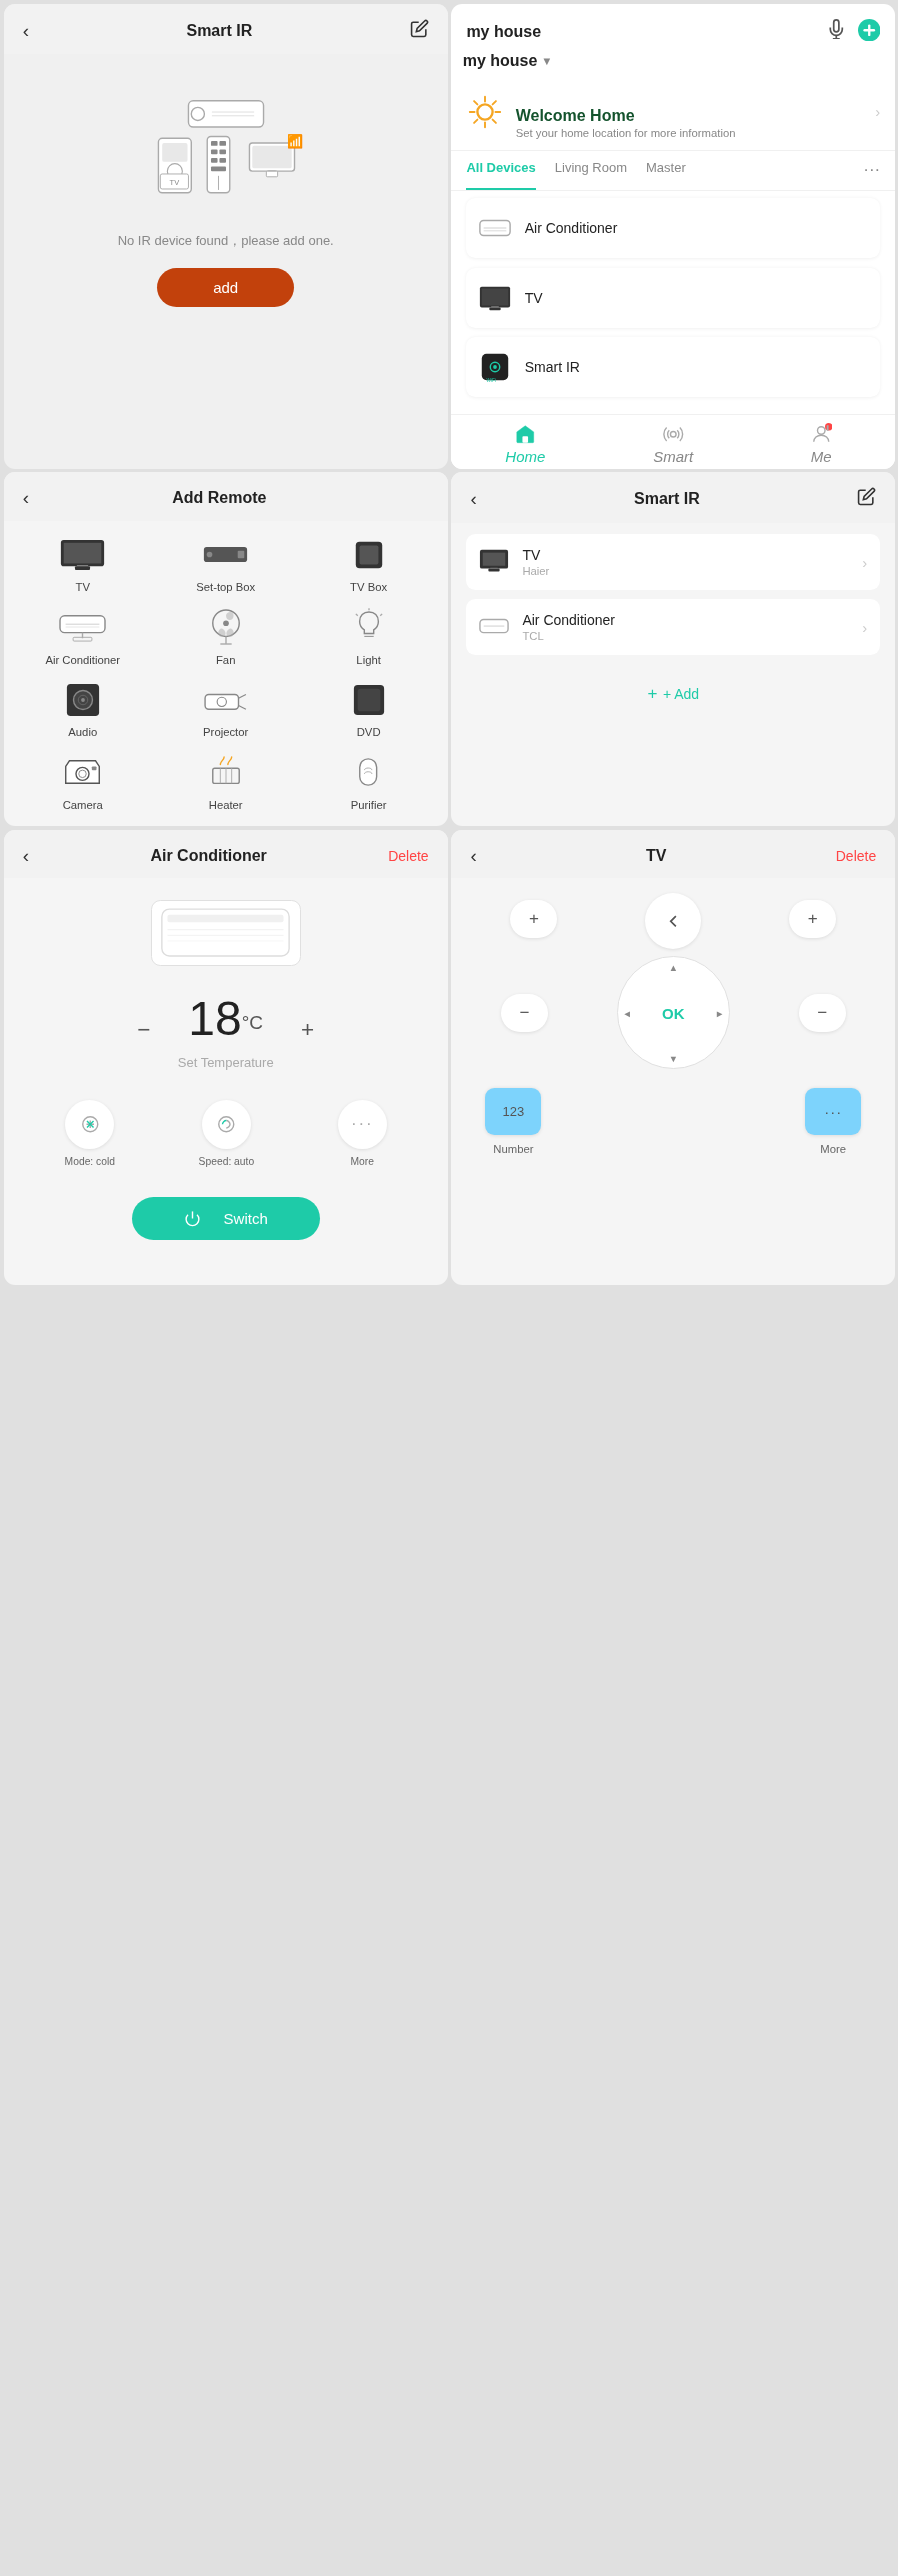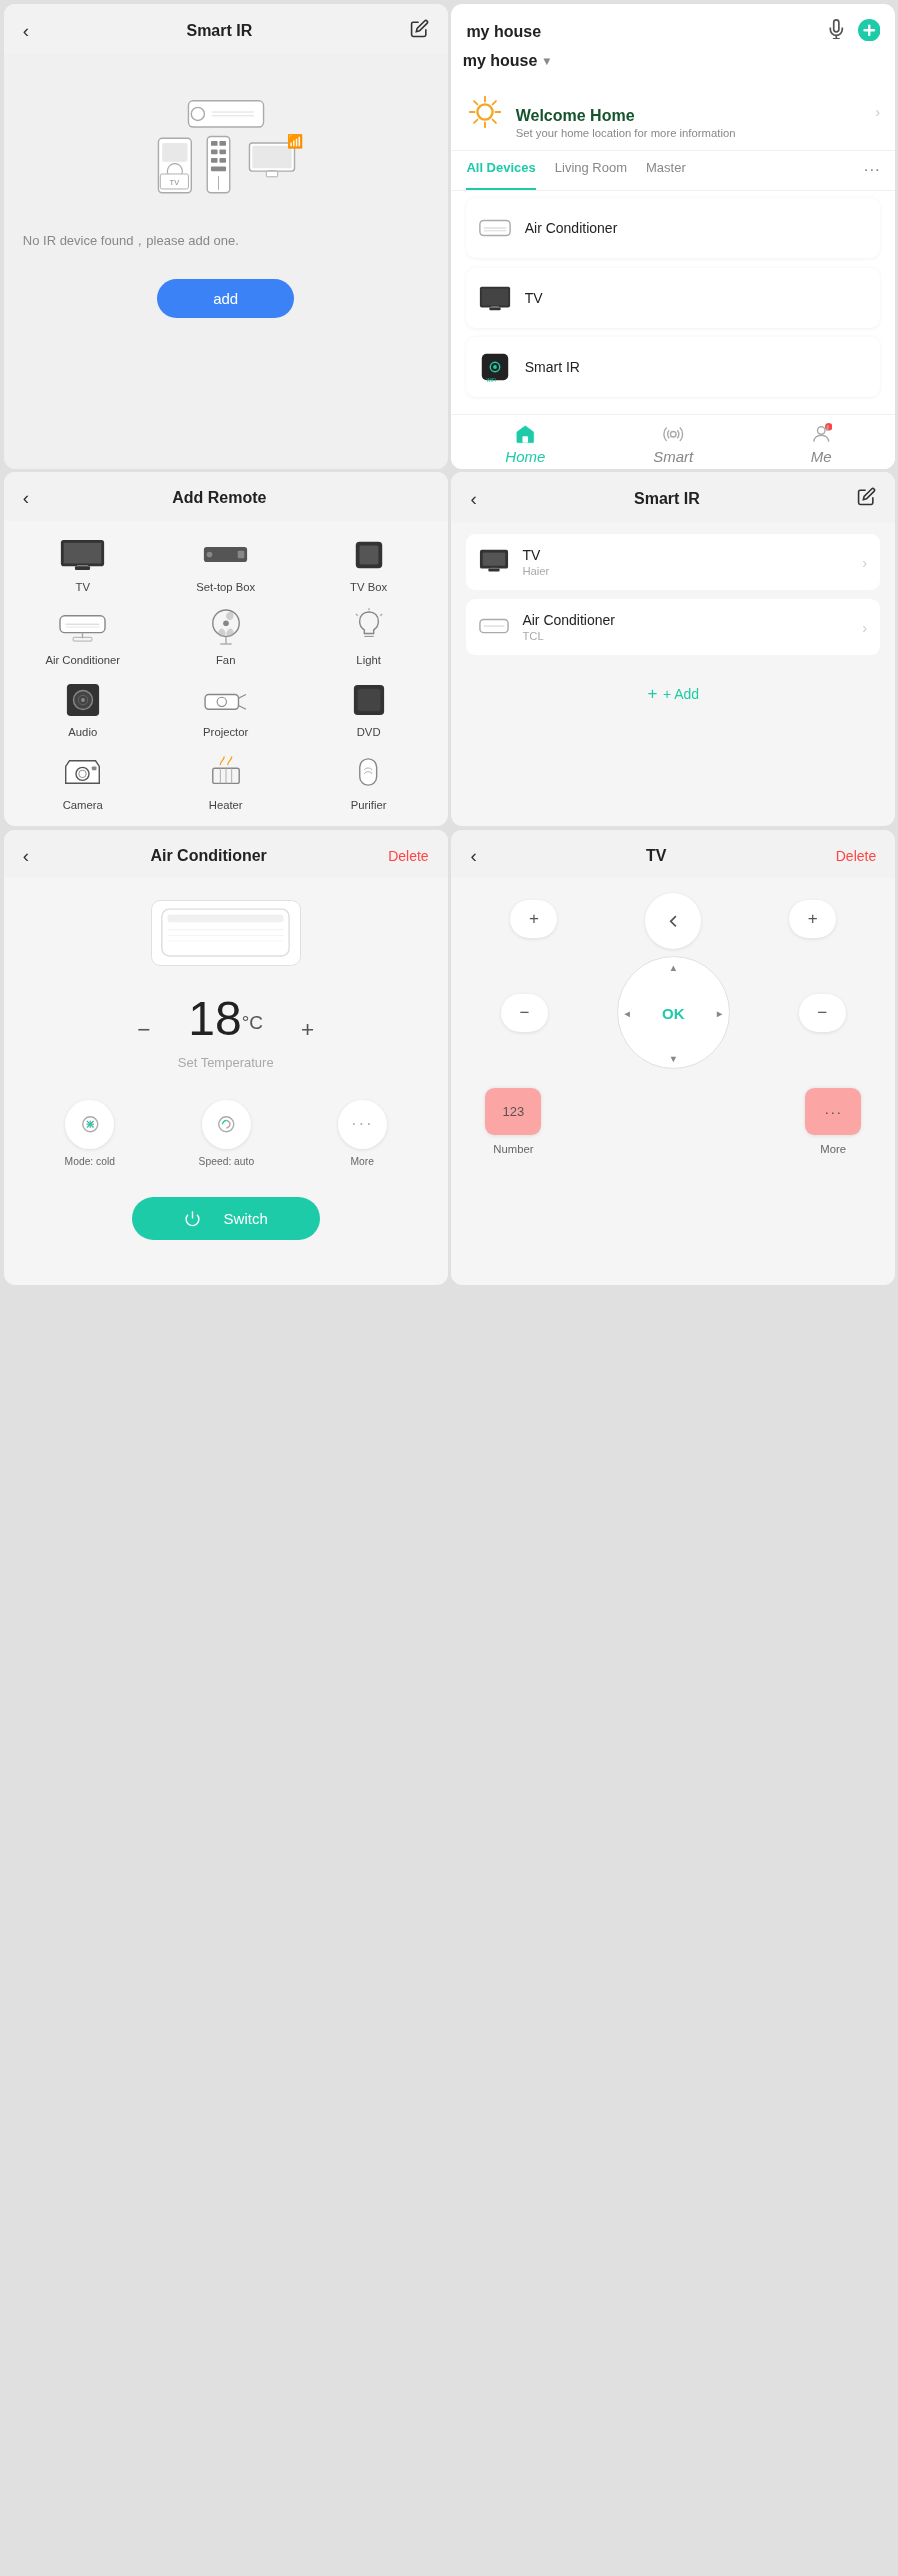--- a/index.html
+++ b/index.html
@@ -50,29 +50,30 @@
       align-items: center;
       padding: 28px 19px 19px;
     }
 
     .ir-devices-svg {
       width: 188px;
       height: 122px;
     }
 
     .no-device-text {
+      text-align: center;
       color: #888;
       font-size: 13px;
       padding: 9.4px 19px;
     }
 
     .add-btn {
       display: block;
-      margin: 19px auto 28px;
-      background: #3b82f6;
+      margin: 8px auto 28px;
+      background: #c2410c;
       color: white;
       border: none;
       border-radius: 23.5px;
       padding: 11.3px 56px;
       font-size: 15px;
       cursor: pointer;
     }
 
     
     .panel-home {
@@ -481,21 +482,21 @@
     .tv-bottom-row {
       display: flex;
       justify-content: space-between;
       padding: 7.5px 19px 15px;
     }
 
     .tv-num-btn {
       width: 56px;
       height: 47px;
       border-radius: 9.4px;
-      background: #fca5a5;
+      background: #7dd3fc;
       border: none;
       display: flex;
       flex-direction: column;
       align-items: center;
       justify-content: center;
       box-shadow: 0 0.9px 3.8px rgba(0,0,0,0.1);
       cursor: pointer;
       gap: 3.8px;
     }
 

